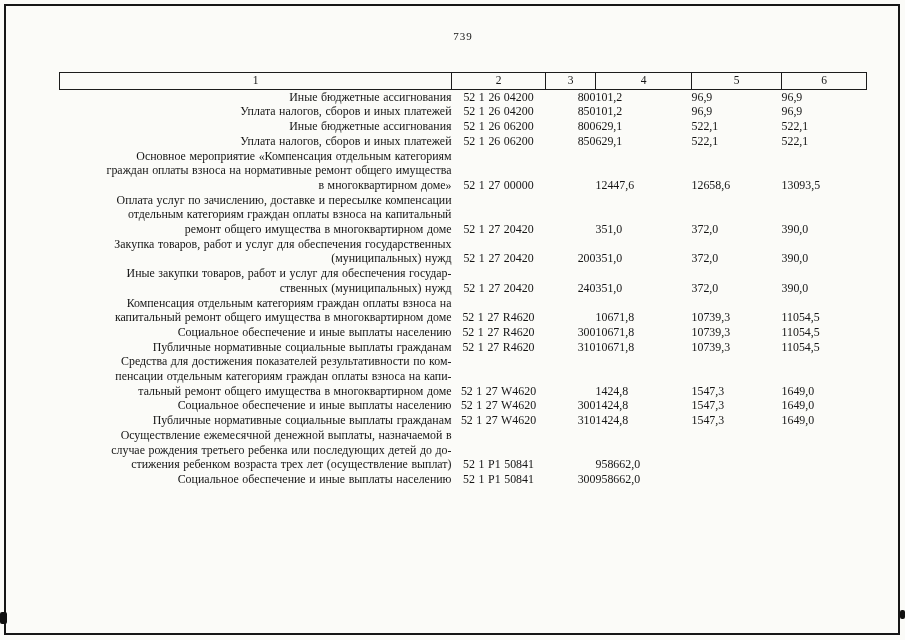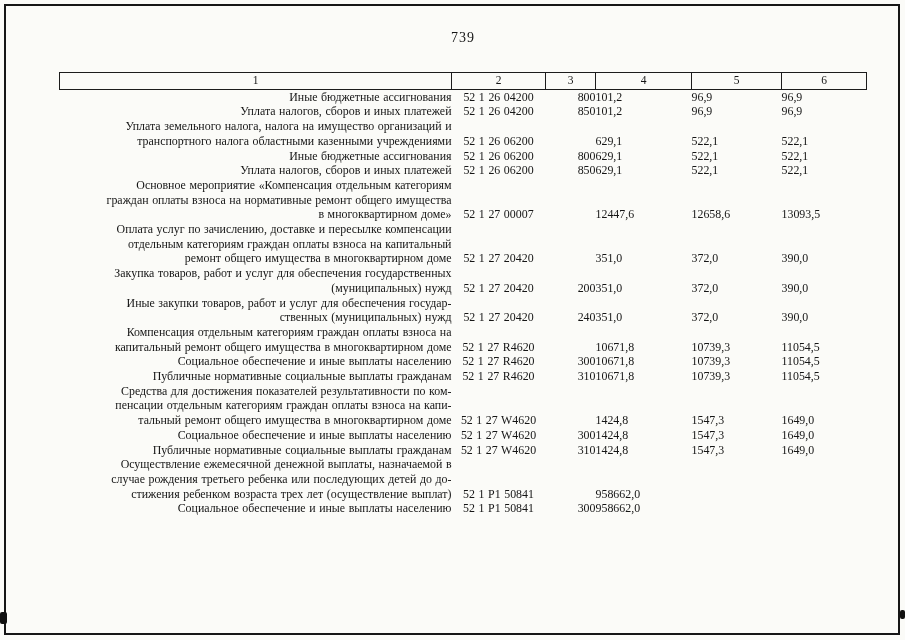--- a/index.html
+++ b/index.html
@@ -11,21 +11,21 @@
     position:relative;
     overflow:hidden;
   }
   .frame{
     position:absolute;left:4px;top:4px;right:5px;bottom:5px;
     border:2px solid #161616;
     pointer-events:none;
   }
   .page-number{
     position:absolute;top:30px;left:60px;width:806px;
-    text-align:center;font-size:14px;letter-spacing:1px;
+    text-align:center;font-size:11px;letter-spacing:1px;
   }
   table.budget{
     position:absolute;left:59px;top:72px;width:807px;
     border-collapse:collapse;
     font-size:11.9px;line-height:14.7px;
     table-layout:fixed;
   }
   table.budget th{
     border:1.2px solid #1c1c1c;
     font-weight:normal;
@@ -94,29 +94,20 @@
 
   <tr>
     <td class="name">Уплата налогов, сборов и иных платежей</td>
     <td class="code">52 1 26 04200</td>
     <td class="vr">850</td>
     <td class="amt a1">101,2</td>
     <td class="amt a2">96,9</td>
     <td class="amt a3">96,9</td>
   </tr>
 
-  <tr>
-    <td class="name">Уплата земельного налога, налога на имущество организаций и
-транспортного налога областными казенными учреждениями</td>
-    <td class="code">52 1 26 06200</td>
-    <td class="vr"></td>
-    <td class="amt a1">629,1</td>
-    <td class="amt a2">522,1</td>
-    <td class="amt a3">522,1</td>
-  </tr>
 
   <tr>
     <td class="name">Иные бюджетные ассигнования</td>
     <td class="code">52 1 26 06200</td>
     <td class="vr">800</td>
     <td class="amt a1">629,1</td>
     <td class="amt a2">522,1</td>
     <td class="amt a3">522,1</td>
   </tr>
 
@@ -126,21 +117,21 @@
     <td class="vr">850</td>
     <td class="amt a1">629,1</td>
     <td class="amt a2">522,1</td>
     <td class="amt a3">522,1</td>
   </tr>
 
   <tr>
     <td class="name">Основное мероприятие «Компенсация отдельным категориям
 граждан оплаты взноса на нормативные ремонт общего имущества
 в многоквартирном доме»</td>
-    <td class="code">52 1 27 00007</td>
+    <td class="code">52 1 27 00000</td>
     <td class="vr"></td>
     <td class="amt a1">12447,6</td>
     <td class="amt a2">12658,6</td>
     <td class="amt a3">13093,5</td>
   </tr>
 
   <tr>
     <td class="name">Оплата услуг по зачислению, доставке и пересылке компенсации
 отдельным категориям граждан оплаты взноса на капитальный
 ремонт общего имущества в многоквартирном доме</td>

